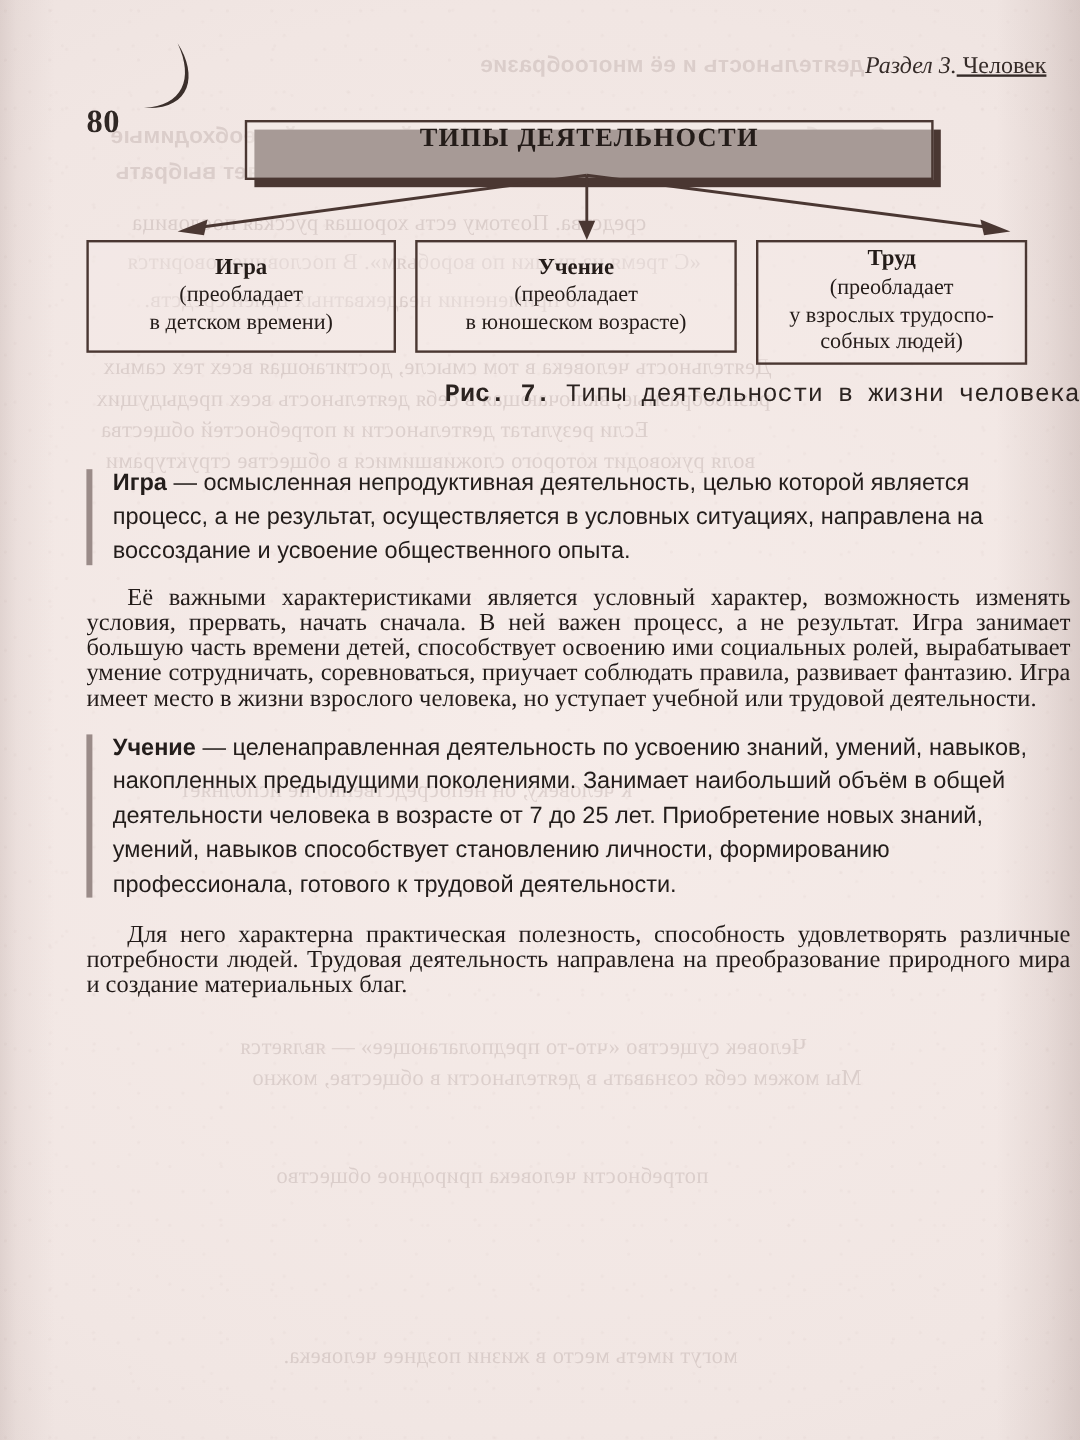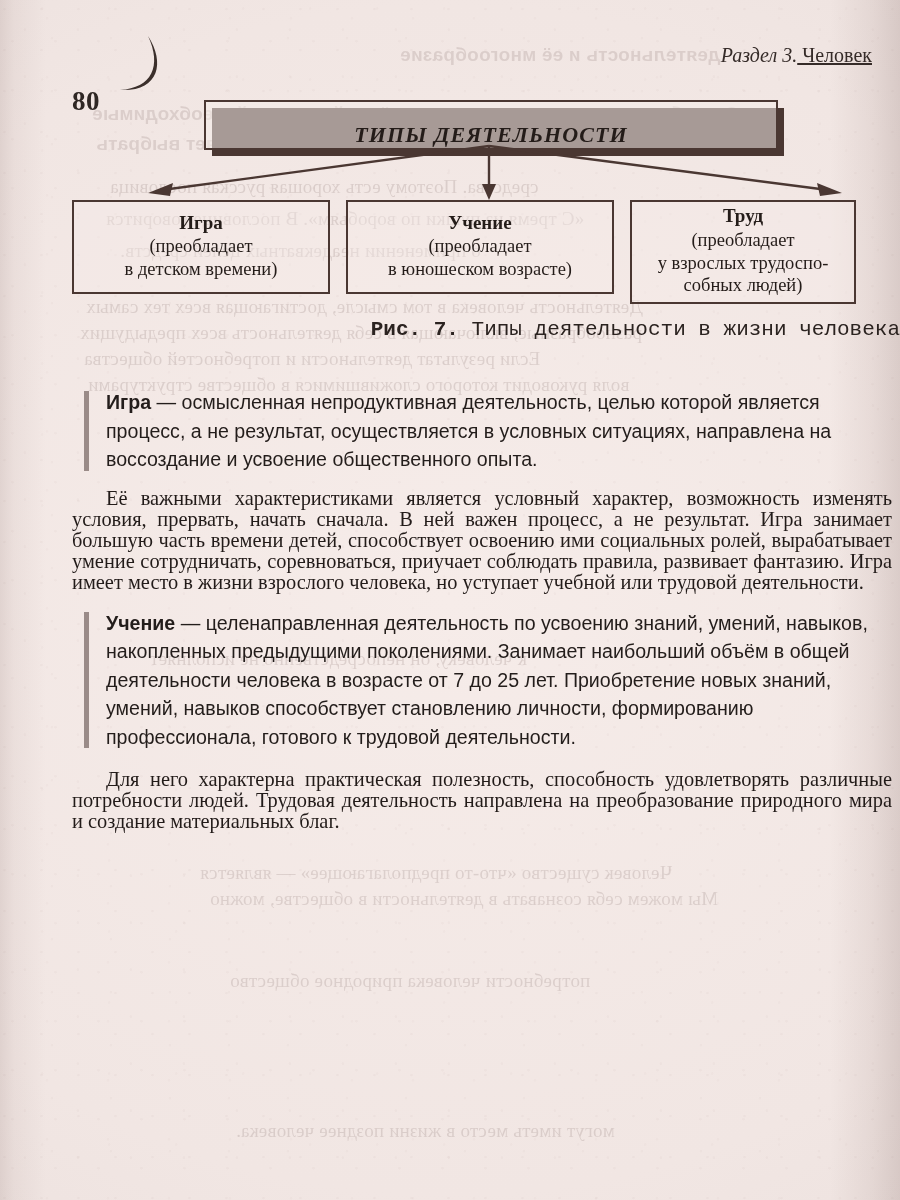--- a/index.html
+++ b/index.html
@@ -109,23 +109,22 @@
     width: 572px; height: 48px;
     background: #4a3732;
   }
   #chart-title-box {
     position: absolute;
     left: 204px; top: 4px;
     width: 570px; height: 46px;
     border: 2px solid #4a3732;
     background: rgba(244,236,233,.55);
     display: flex;
-    align-items: flex-end;
+    align-items: flex-start;
     justify-content: center;
-    font-style: italic;
   }
   #chart-title-text {
     font-family: "Liberation Serif", serif;
     font-weight: 700;
     font-size: 22px;
     letter-spacing: 1.1px;
     color: #241c19;
   }
 
   #connectors {
@@ -180,21 +179,21 @@
   #body-col {
     position: absolute;
     left: 72px;
     top: 388px;
     width: 820px;
   }
 
   .definition {
     position: relative;
     padding-left: 22px;
-    margin: 0 0 14px 12px;
+    margin: 0 0 14px 0;
     font-family: "Liberation Sans", sans-serif;
     font-size: 19.6px;
     line-height: 28.5px;
     color: #231d1b;
     text-align: left;
   }
   .definition::before {
     content: "";
     position: absolute;
     left: 0; top: 3px; bottom: 3px;

